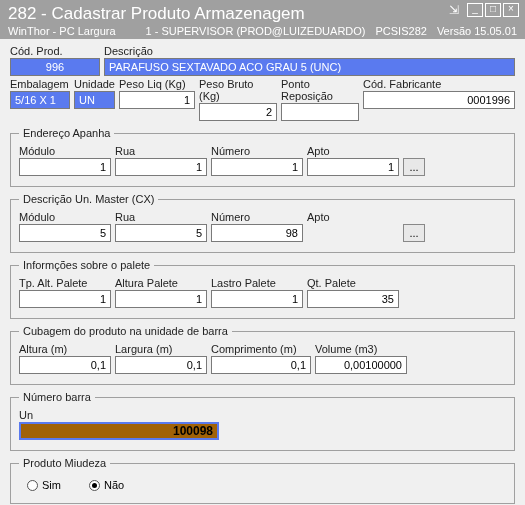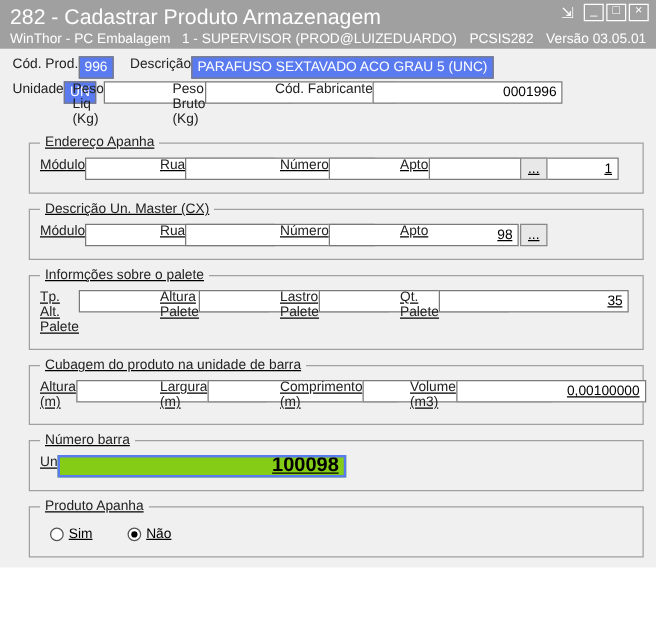--- a/index.html
+++ b/index.html
@@ -58,58 +58,57 @@
     padding: 6px 10px;
     background: #f0f0f0;
   }
   .row {
     display: flex;
     gap: 4px;
     margin-bottom: 2px;
   }
   .field {
     display: flex;
-    flex-direction: row;
+    flex-direction: column;
   }
   .field label {
     color: #222;
     font-size: 11px;
     margin-bottom: 1px;
   }
   .input-hl {
     background: #5a7aef;
     color: #fff;
     border: 1px solid #7a7a7a;
     padding: 2px 4px;
     height: 18px;
     font-size: 11px;
   }
-  .input-hl.right { text-align: left; }
+  .input-hl.right { text-align: center; }
   .input {
     background: #fff;
     border: 1px solid #7a7a7a;
     padding: 2px 4px;
     height: 18px;
     font-size: 11px;
     font-family: inherit;
     text-align: right;
   }
   .input.right { text-align: right; }
   .input.barcode {
-    background: #84cc16;
+    background: #a16207;
     font-weight: bold;
-    font-size: 16px;
+    font-size: 12px;
     border: 2px solid #5a7aef;
   }
   fieldset {
     border: 1px solid #a0a0a0;
-    margin: 6px 0 2px 13px;
+    margin: 6px 0 2px 0;
     padding: 6px 8px 8px 8px;
     background: #f0f0f0;
-    text-decoration: underline;
   }
   legend {
     font-size: 11px;
     color: #222;
     padding: 0 4px;
   }
   .btn-small {
     width: 22px;
     height: 18px;
     border: 1px solid #888;
@@ -153,55 +152,63 @@
   <div class="win-controls">
     <span class="win-icon">⇲</span>
     <span class="win-btn">_</span>
     <span class="win-btn">□</span>
     <span class="win-btn">×</span>
   </div>
   <div class="title-main">
     <span>282</span> - <span>Cadastrar Produto Armazenagem</span>
   </div>
   <div class="title-sub">
-    <span>WinThor - PC Embalagem</span>
+    <span>WinThor - PC Largura</span>
     <span style="display:flex;gap:10px">
       <span>1 - SUPERVISOR (PROD@LUIZEDUARDO)</span>
       <span>PCSIS282</span>
-      <span>Versão 03.05.01</span>
+      <span>Versão 15.05.01</span>
     </span>
   </div>
 </div>
 
 <div class="content">
 
   <div class="row">
     <div class="field" style="width:90px">
       <label>Cód. Prod.</label>
       <div class="input-hl right">996</div>
     </div>
     <div class="field" style="flex:1">
       <label>Descrição</label>
       <div class="input-hl">PARAFUSO SEXTAVADO ACO GRAU 5 (UNC)</div>
     </div>
   </div>
 
   <div class="row">
+    <div class="field" style="width:130px">
+      <label>Embalagem</label>
+      <div class="input-hl">5/16 X 1</div>
+    </div>
     <div class="field" style="width:44px">
       <label>Unidade</label>
       <div class="input-hl">UN</div>
     </div>
     <div class="field" style="width:76px">
       <label>Peso Liq (Kg)</label>
       <input class="input right" value="1" style="">
     </div>
     <div class="field" style="width:78px">
       <label>Peso Bruto (Kg)</label>
       <input class="input right" value="2" style="">
     </div>
+    <div class="field" style="width:78px">
+      <label>Ponto Reposição</label>
+      <input class="input right" value="" style="">
+    </div>
     <div class="field" style="flex:1">
       <label>Cód. Fabricante</label>
       <input class="input" value="0001996" style="">
     </div>
   </div>
 
   <fieldset>
     <legend>Endereço Apanha</legend>
     <div class="row">
       <div class="field" style="width:92px">
@@ -298,21 +305,21 @@
     <legend>Número barra</legend>
     <div class="row">
       <div class="field" style="width:200px">
         <label>Un</label>
         <input class="input barcode" value="100098" style="">
       </div>
     </div>
   </fieldset>
 
   <fieldset>
-    <legend>Produto Apanha</legend>
+    <legend>Produto Miudeza</legend>
     <div class="radio-row">
       <div class="radio-item">
         <span class="radio-dot"></span>
         <span>Sim</span>
       </div>
       <div class="radio-item">
         <span class="radio-dot checked"></span>
         <span>Não</span>
       </div>
     </div>

